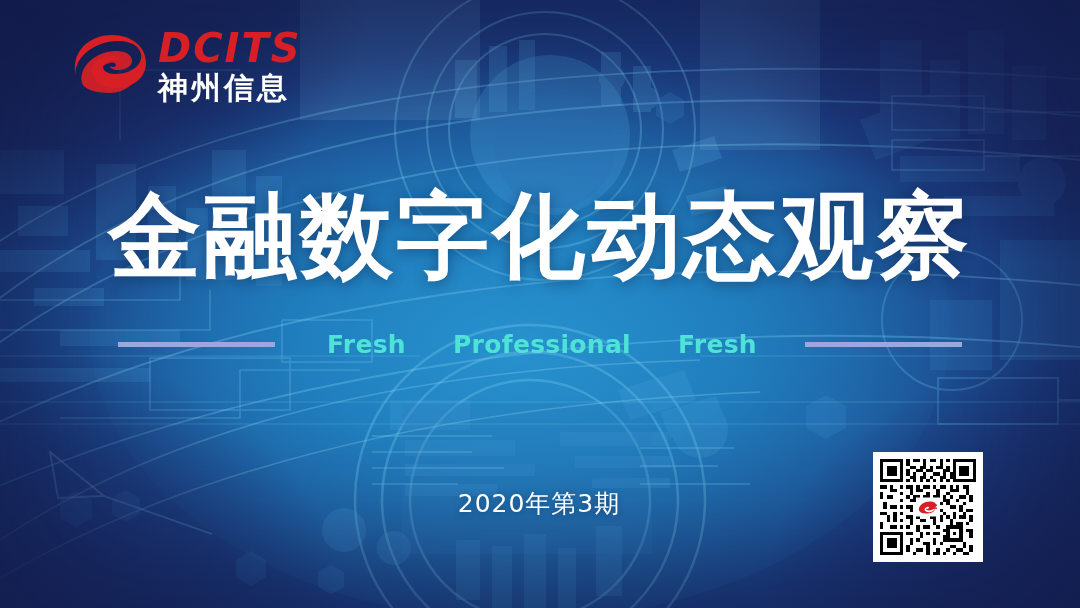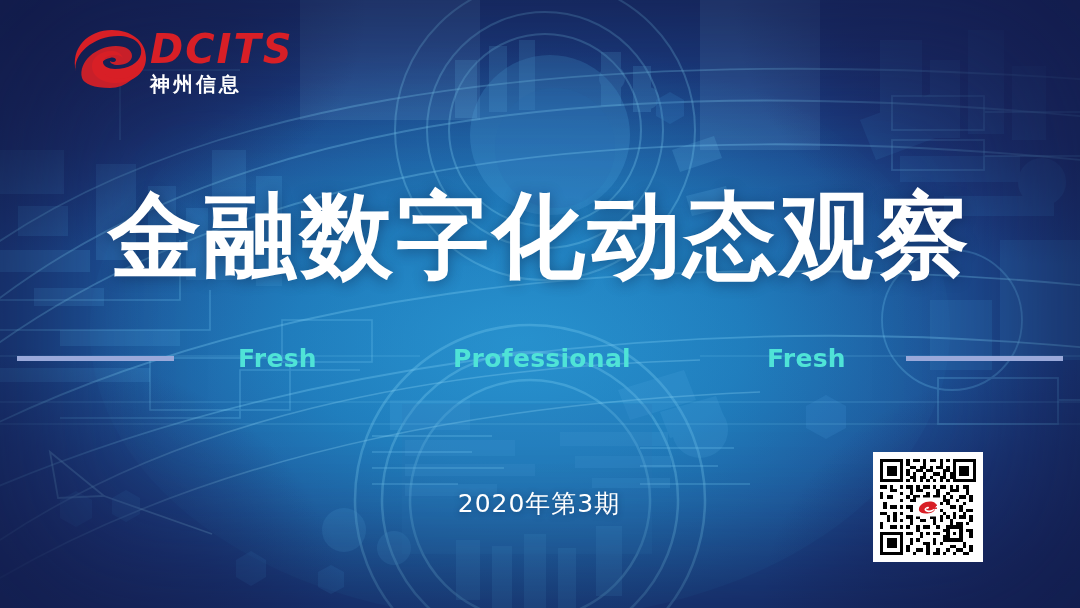--- a/index.html
+++ b/index.html
@@ -42,35 +42,35 @@
 
   svg.bg-svg { position: absolute; inset: 0; width: 1080px; height: 608px; }
 
   
   .logo {
     position: absolute;
     left: 68px;
     top: 28px;
     display: flex;
     align-items: center;
-    gap: 4px;
+    gap: 12px;
   }
   .logo-mark { width: 78px; height: 66px; display: block; }
   .logo-text { display: flex; flex-direction: column; line-height: 1; }
   .logo-dcits {
     color: #d81f26;
     font-size: 40px;
     font-weight: bold;
     font-style: italic;
     letter-spacing: 2px;
     font-family: "DejaVu Sans", sans-serif;
   }
   .logo-cn {
     color: #ffffff;
-    font-size: 20px;
+    font-size: 30px;
     font-weight: bold;
     letter-spacing: 3px;
     margin-top: 5px;
     font-family: "DejaVu Sans", sans-serif;
   }
 
   
   .title {
     position: absolute;
     left: 0;
@@ -85,44 +85,44 @@
     font-family: "DejaVu Sans", sans-serif;
     text-shadow: 0 2px 14px rgba(8,24,60,.45);
     white-space: nowrap;
   }
 
   
   .tagline {
     position: absolute;
     left: 0;
     right: 0;
-    top: 340px;
+    top: 326px;
     height: 36px;
     display: flex;
     align-items: center;
     justify-content: center;
-    gap: 16px;
+    gap: 4px;
   }
   .rule {
     width: 157px;
     height: 5px;
     background: #9aa9da;
     flex: 0 0 auto;
   }
   .rule.left { margin-right: 48px; }
   .rule.right { margin-left: 44px; }
   .tagword {
     color: #4fe3d7;
     font-size: 25px;
     font-weight: bold;
     letter-spacing: .3px;
     font-family: "DejaVu Sans", sans-serif;
     flex: 0 0 auto;
   }
-  .tagword + .tagword { margin-left: 120px; }
+  .tagword + .tagword { margin-left: 43px; }
 
   
   .issue {
     position: absolute;
     left: 0;
     right: 2px;
     top: 487px;
     text-align: center;
     color: #ffffff;
     font-size: 25px;

